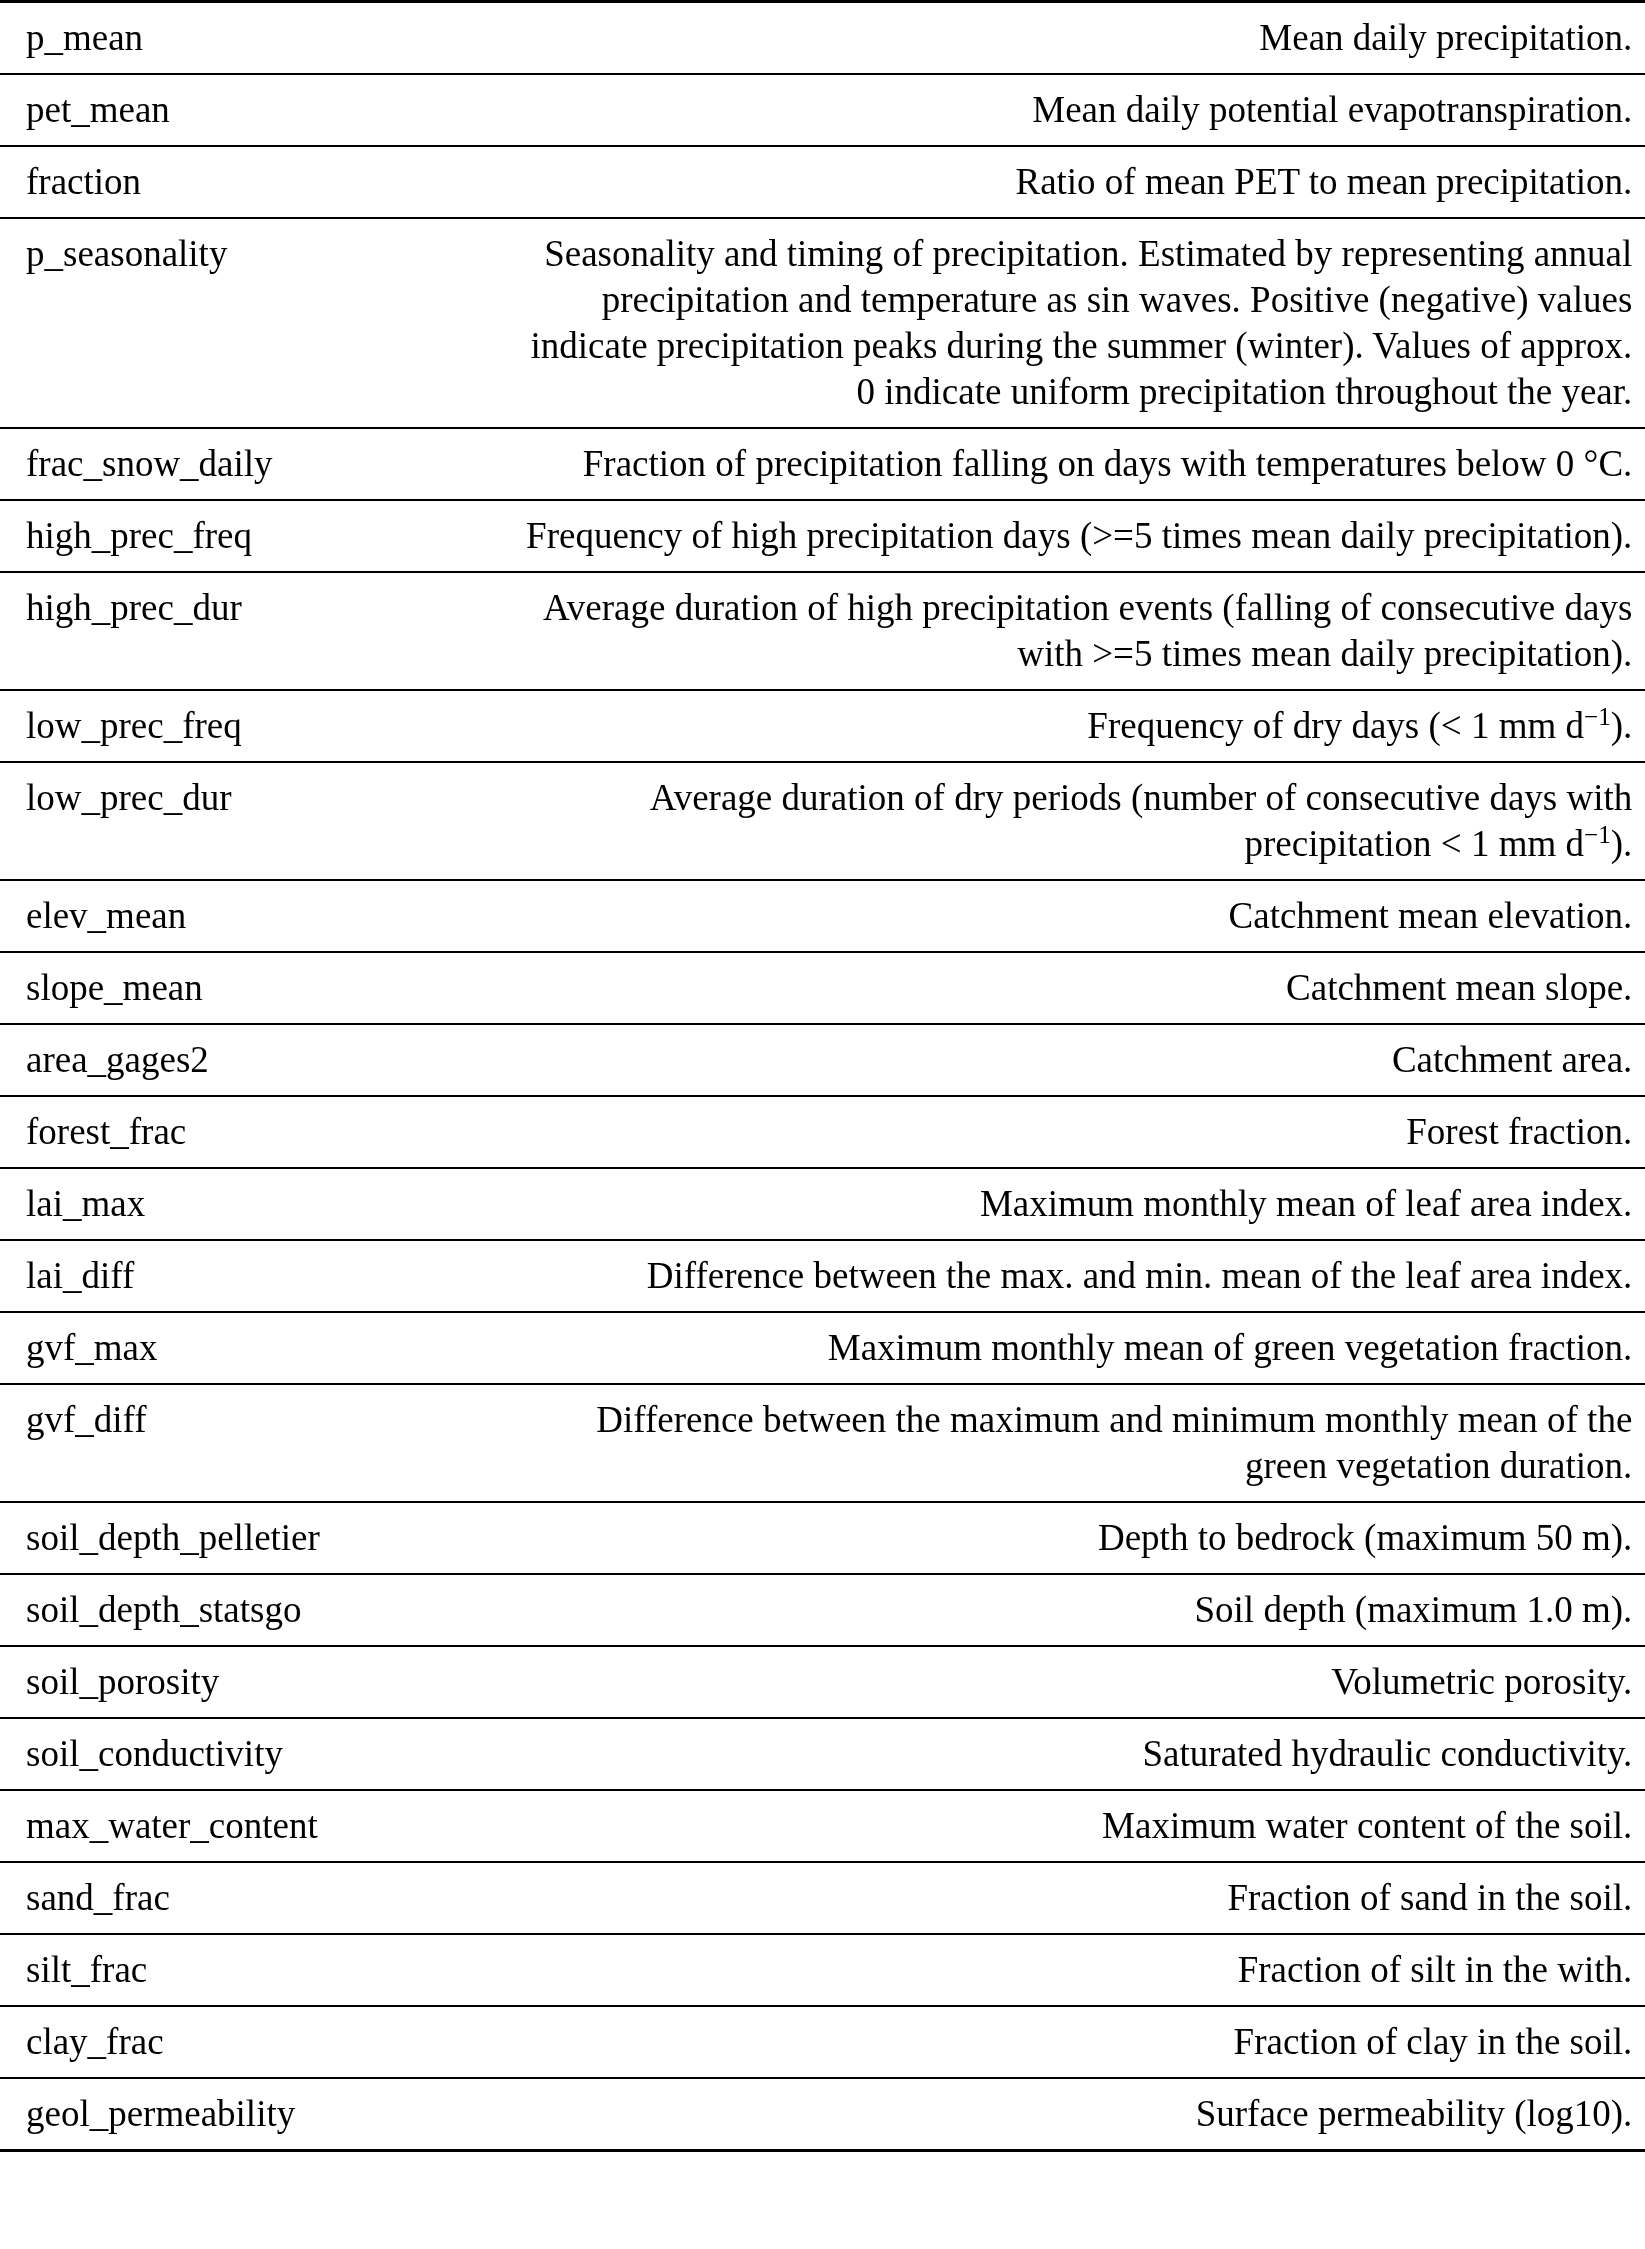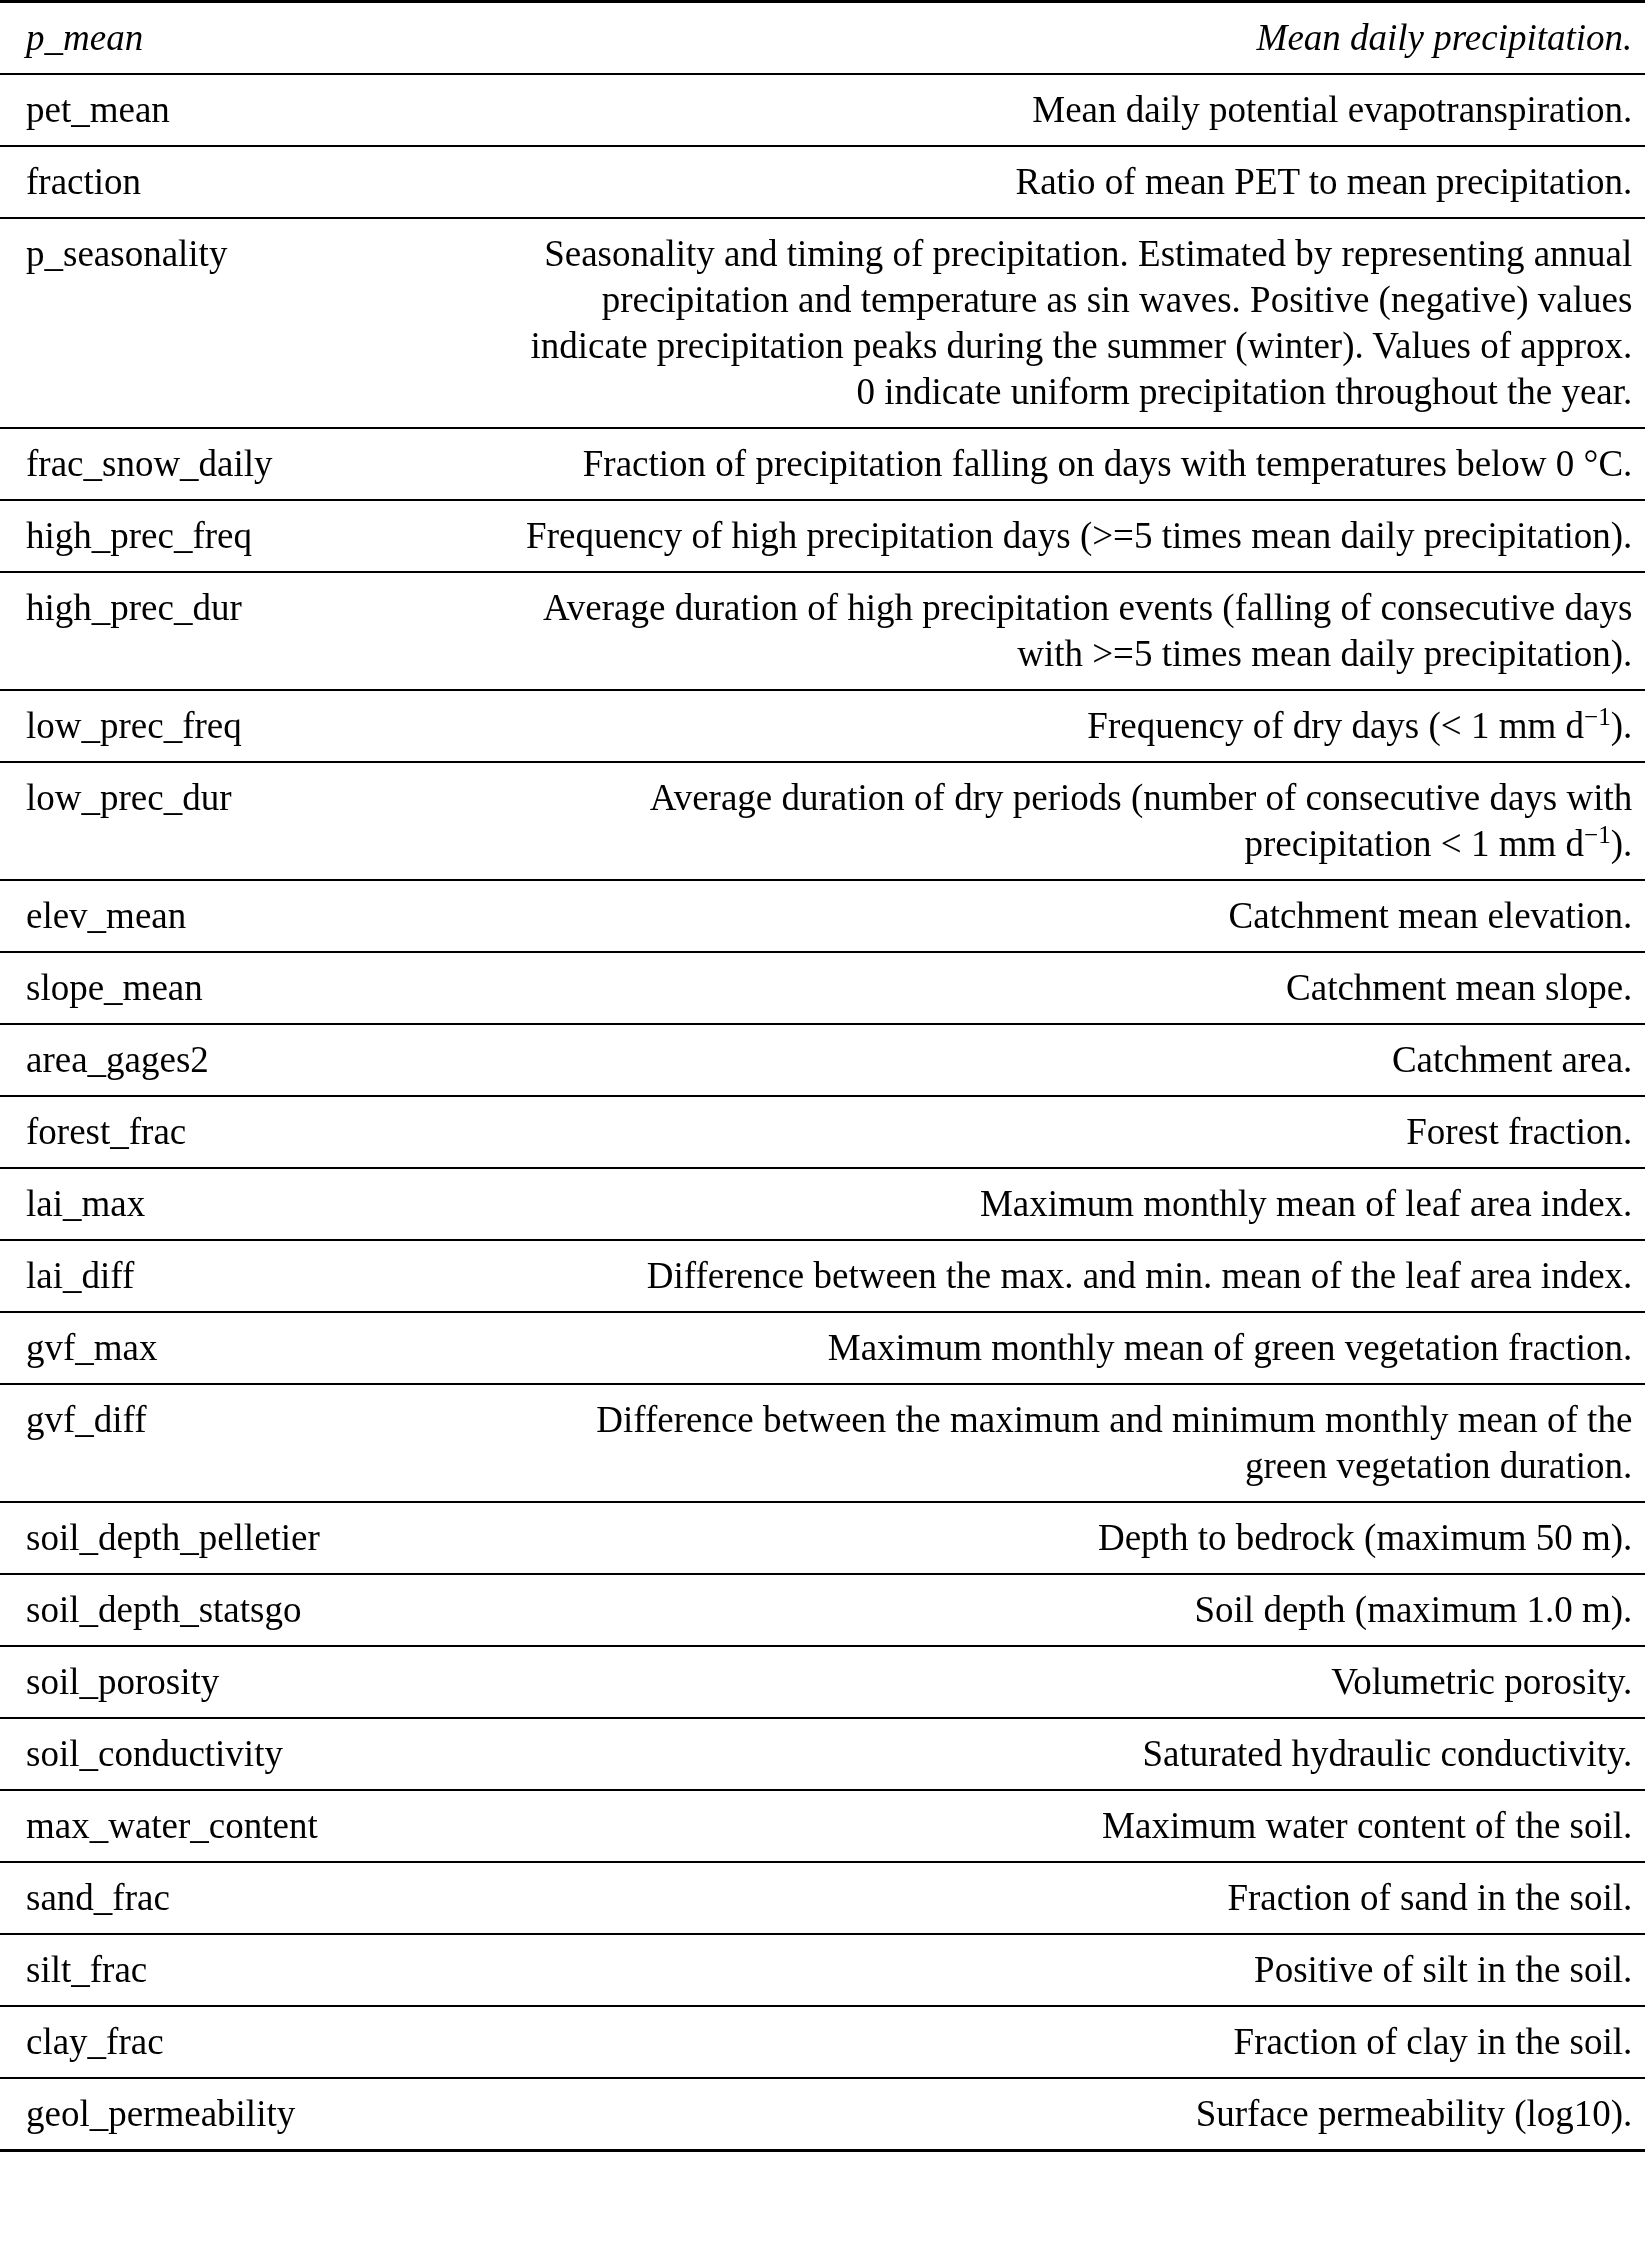--- a/index.html
+++ b/index.html
@@ -23,21 +23,20 @@
     border-collapse: collapse;
     border-top: 3.2px solid #000000;
     border-bottom: 3.2px solid #000000;
     table-layout: fixed;
   }
   table.attr-table tr {
     border-top: 2.4px solid #000000;
   }
   table.attr-table tr:first-child {
     border-top: none;
-    font-style: italic;
   }
   td {
     vertical-align: top;
     padding: 12px 0 12px 0;
     font-size: 37px;
     line-height: 46px;
   }
   td.name-cell {
     width: 356px;
     padding-left: 26px;
@@ -320,21 +319,21 @@
             </div>
     </td>
   </tr>
 
   <tr>
     <td class="name-cell">
       <span>silt_frac</span>
     </td>
     <td class="desc-cell">
       <div>
-              <div class="line">Positive of silt in the soil.</div>
+              <div class="line">Fraction of silt in the with.</div>
             </div>
     </td>
   </tr>
 
   <tr>
     <td class="name-cell">
       <span>clay_frac</span>
     </td>
     <td class="desc-cell">
       <div>

